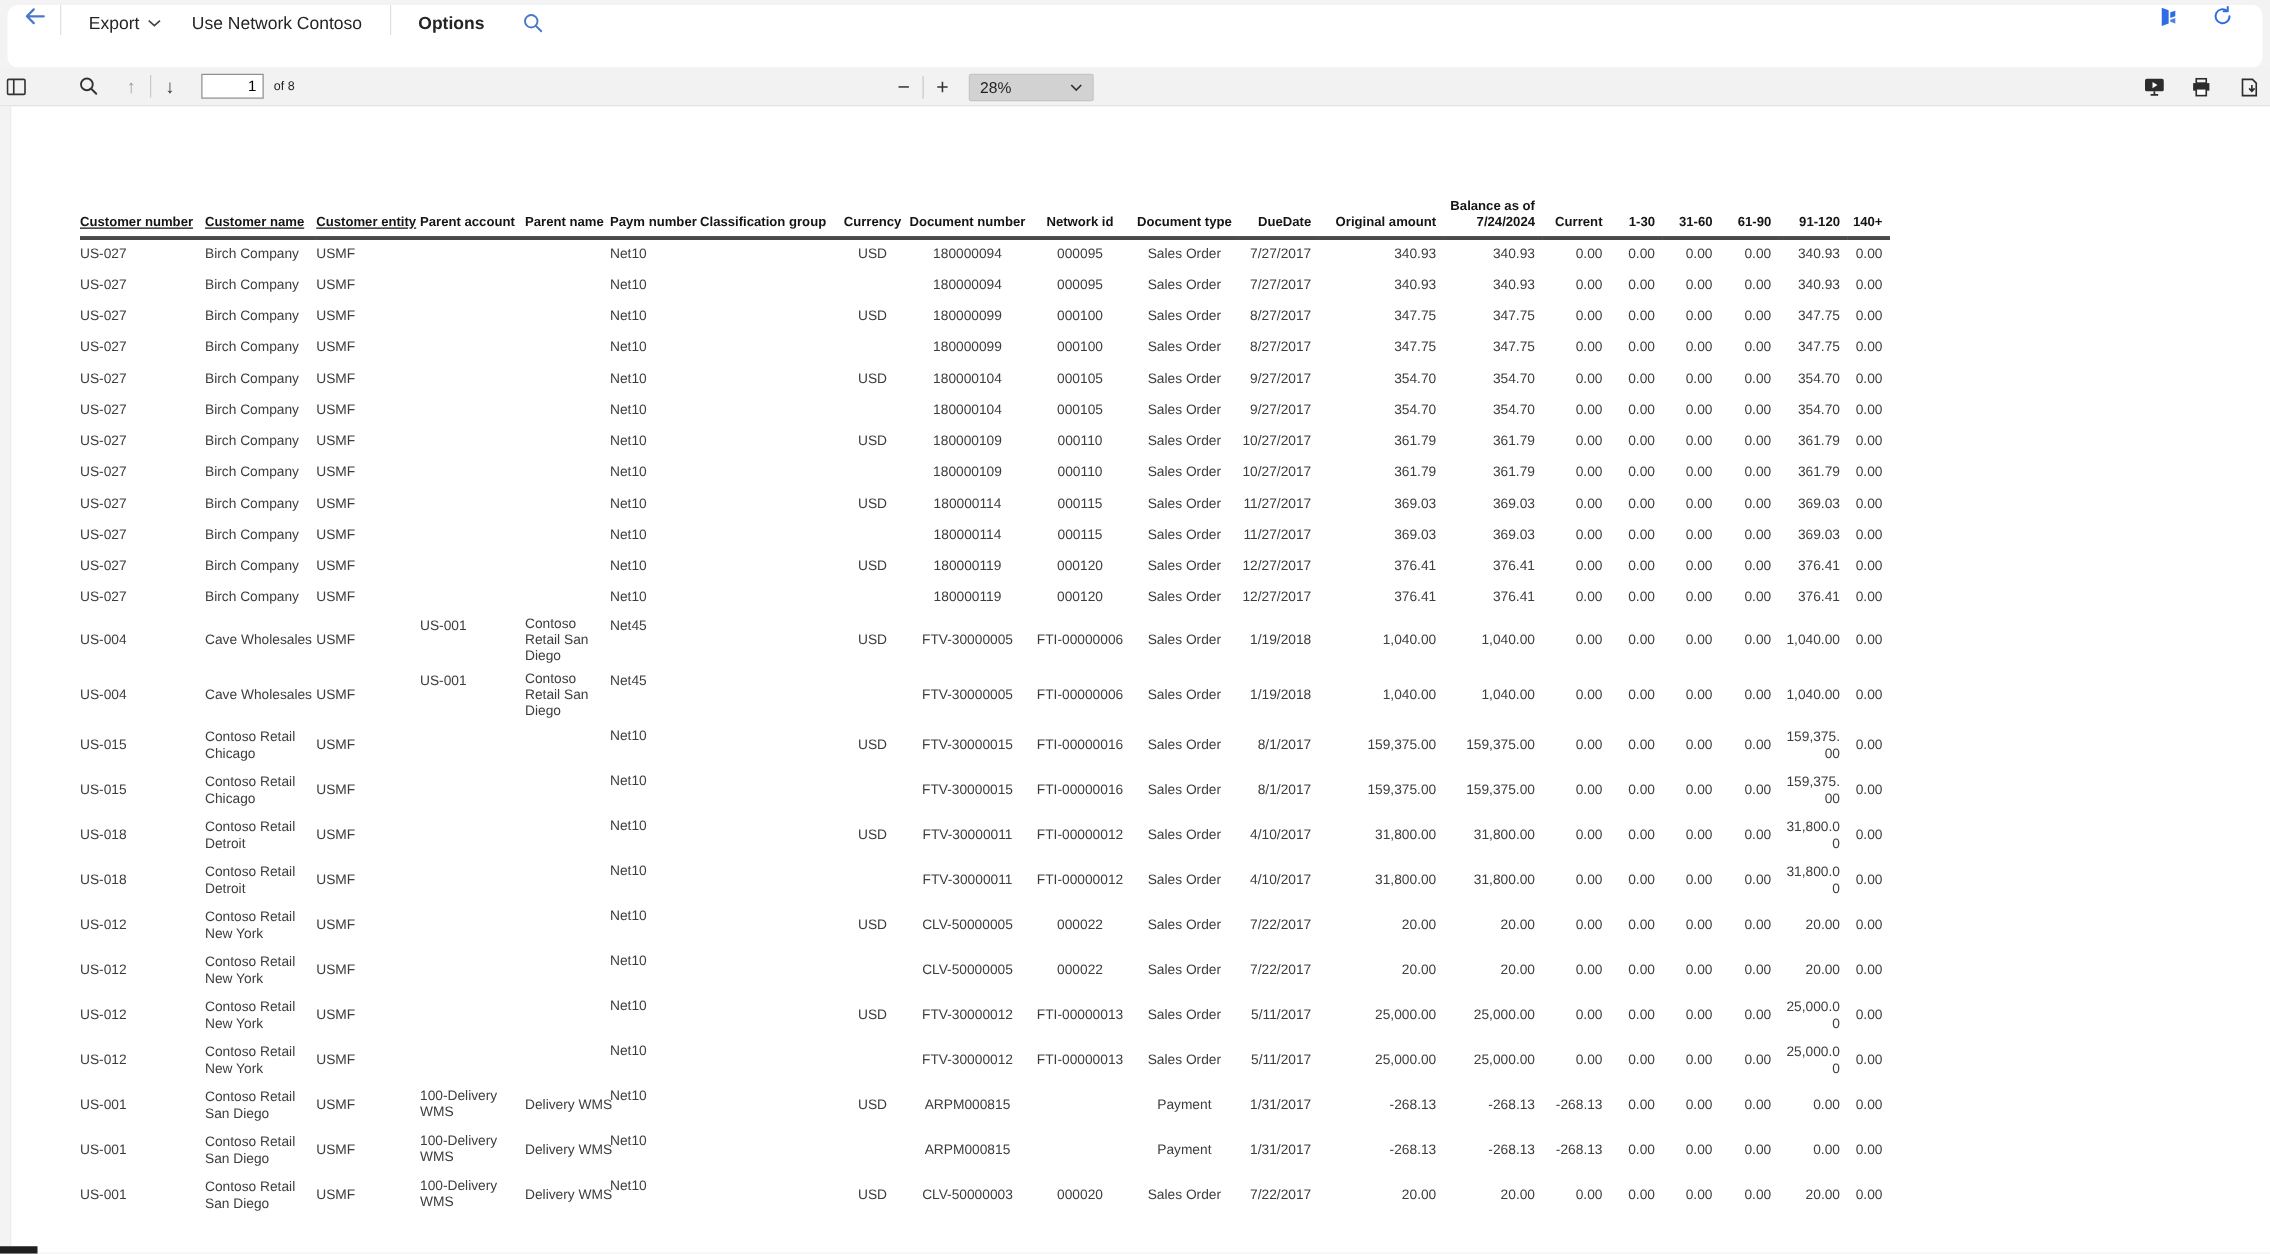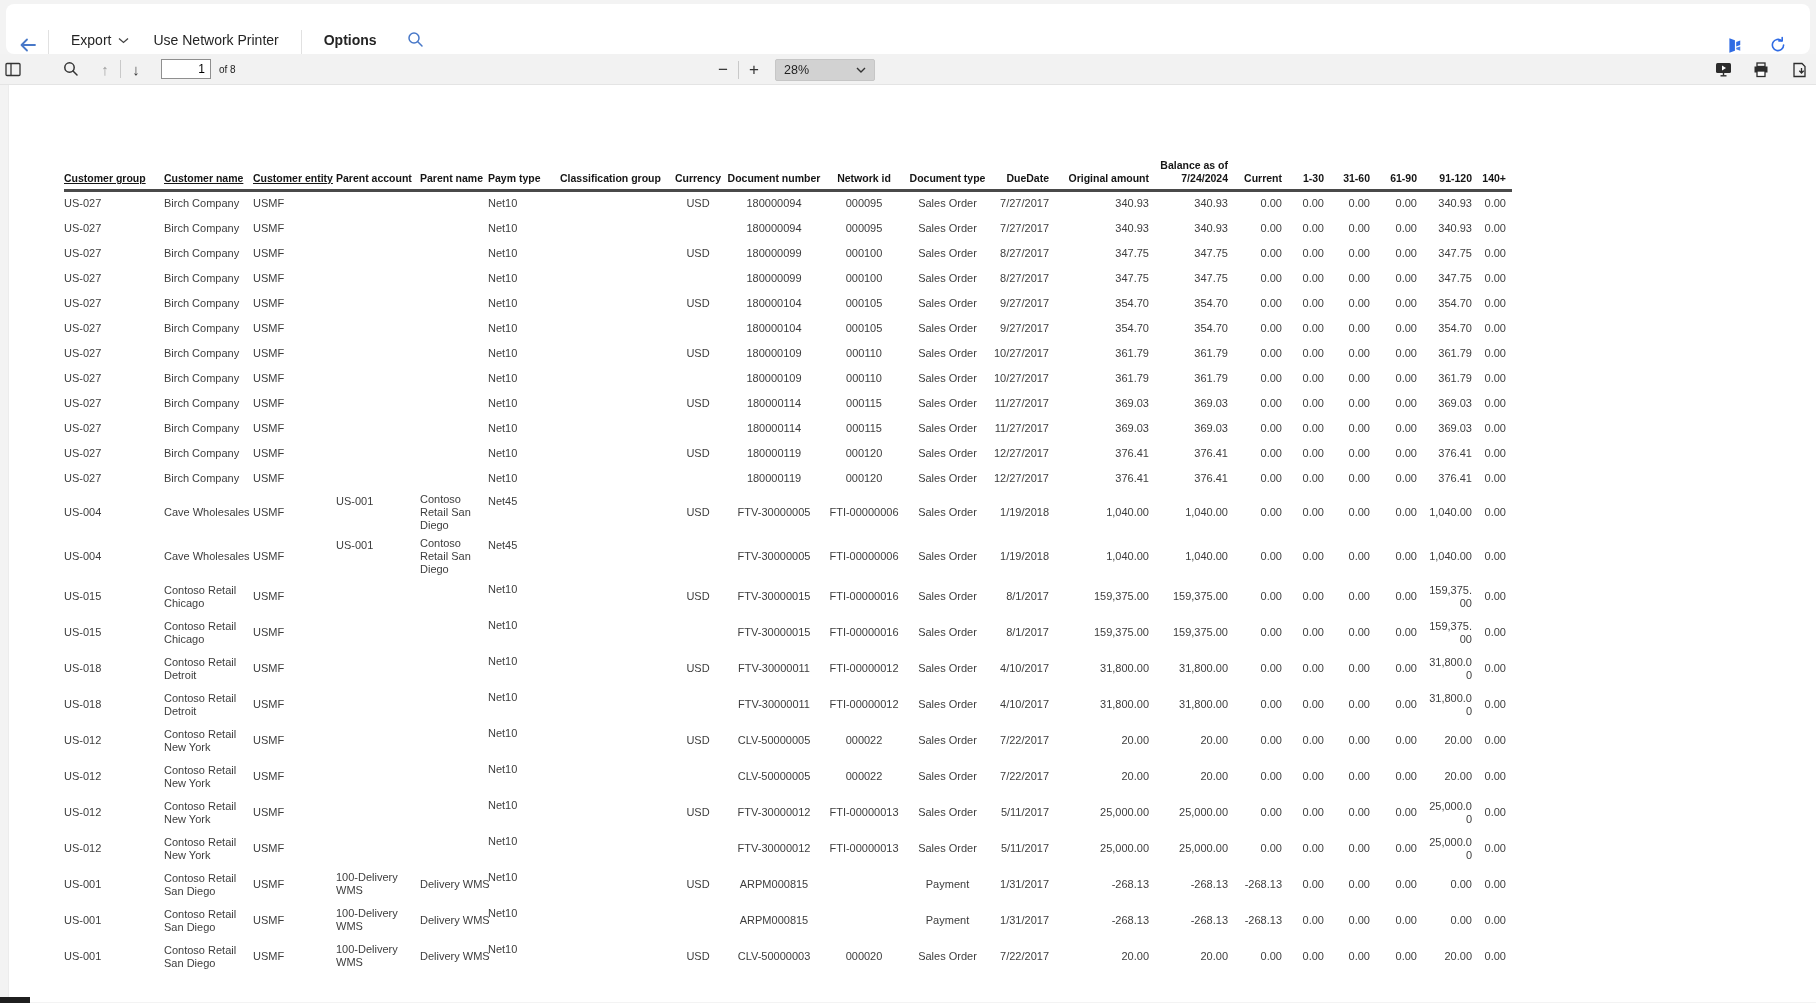--- a/index.html
+++ b/index.html
@@ -9,21 +9,21 @@
     background:#f3f3f3;
     font-family:"Liberation Sans", sans-serif;
     color:#252525;
     position:relative;
   }
   button { background:none; border:none; padding:0; margin:0; font:inherit; color:inherit; cursor:pointer; }
 
   
   .app-bar {
     height:50px; margin:4px 6px 0 6px; background:#ffffff;
-    border-radius:8px; display:flex; align-items:flex-end; position:relative;
+    border-radius:8px; display:flex; align-items:flex-start; position:relative;
   }
   .app-bar .back-btn { margin-left:12px; display:flex; align-items:center; }
   .vdiv { width:1px; height:24px; background:#e1e1e1; margin:0 10px; }
   .menu-item { font-size:14px; color:#242424; padding:6px 12px; display:flex; align-items:center; gap:7px; }
   .menu-item.bold { font-weight:bold; }
   .appbar-right { margin-left:auto; margin-right:23px; display:flex; align-items:center; gap:26px; }
 
   
   .viewer-bar {
     height:31px; background:#f2f2f2; display:flex; align-items:center;
@@ -87,21 +87,21 @@
   </button>
   <span class="vdiv"></span>
   <button class="menu-item">
     <span>Export</span>
     <span>
       <svg width="11" height="7" viewBox="0 0 11 7">
           <path d="M1 1.5 L5.5 5.5 L10 1.5" fill="none" stroke="#444" stroke-width="1.3"></path>
         </svg>
     </span>
   </button>
-  <button class="menu-item">Use Network Printer</button>
+  <button class="menu-item">Use Network Contoso</button>
   <span class="vdiv"></span>
   <button class="menu-item bold">Options</button>
   <button class="menu-item" style="margin-left:6px;">
     <span>
       <svg width="17" height="17" viewBox="0 0 17 17">
         <circle cx="7" cy="7" r="5" fill="none" stroke="#4878c8" stroke-width="1.5"></circle>
         <line x1="10.8" y1="10.8" x2="15" y2="15" stroke="#4878c8" stroke-width="1.5" stroke-linecap="round"></line>
       </svg>
     </span>
   </button>
@@ -223,26 +223,26 @@
         <col style="width: 79px;">
         <col style="width: 54px;">
         <col style="width: 42px;">
         <col style="width: 46px;">
         <col style="width: 47px;">
         <col style="width: 55px;">
         <col style="width: 34px;">
       </colgroup>
       <thead>
         <tr>
-          <th class="c-l sortable">Customer group</th>
+          <th class="c-l sortable">Customer number</th>
           <th class="c-l sortable">Customer name</th>
           <th class="c-l sortable">Customer entity</th>
           <th class="c-l">Parent account</th>
           <th class="c-l">Parent name</th>
-          <th class="c-l">Paym type</th>
+          <th class="c-l">Paym number</th>
           <th class="c-l">Classification group</th>
           <th class="c-c">Currency</th>
           <th class="c-c">Document number</th>
           <th class="c-c">Network id</th>
           <th class="c-c">Document type</th>
           <th class="c-r">DueDate</th>
           <th class="c-r">Original amount</th>
           <th class="c-r">Balance as of
 7/24/2024</th>
           <th class="c-r">Current</th>

